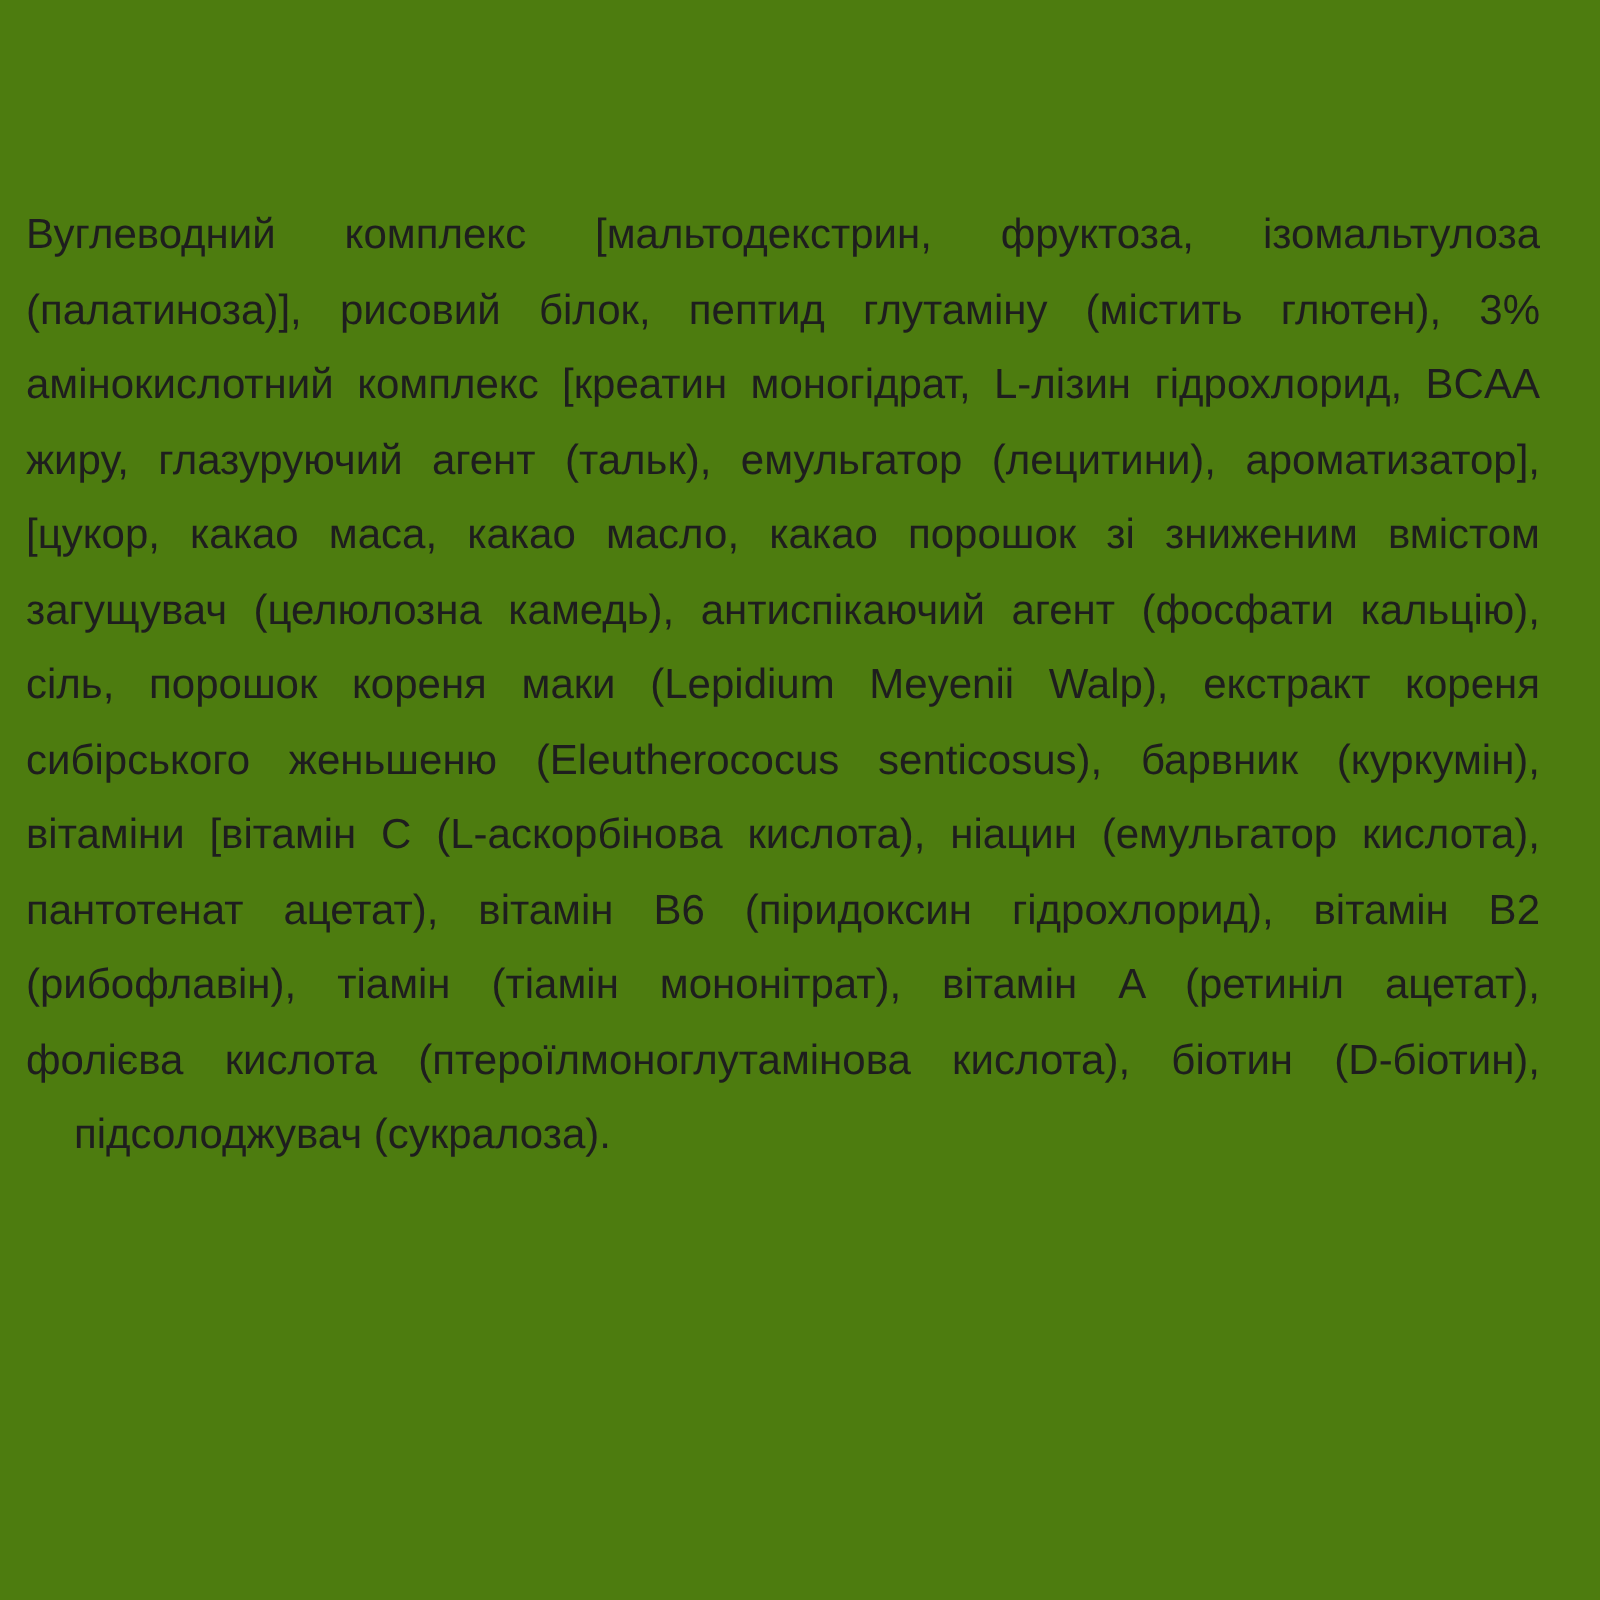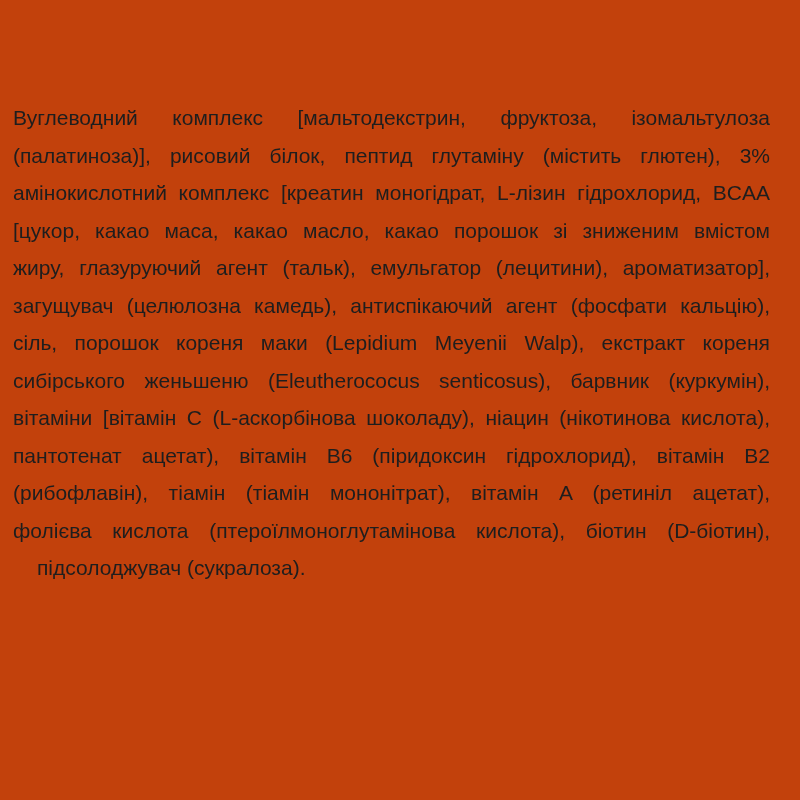--- a/index.html
+++ b/index.html
@@ -10,21 +10,21 @@
   body {
     width: 800px;
     height: 800px;
     overflow: hidden;
   }
   .page {
     box-sizing: border-box;
     width: 800px;
     height: 800px;
     padding: 99px 30px 0 13px;
-    background: #c2410c;
+    background: #4d7c0f;
     font-family: "Liberation Sans", "DejaVu Sans", sans-serif;
     font-size: 21px;
     font-weight: 400;
     line-height: 37.5px;
     color: #1e1e1e;
   }
   .line {
     height: 37.5px;
     overflow: hidden;
     white-space: normal;
@@ -39,23 +39,23 @@
     -moz-text-align-last: left;
   }
 </style>
 </head>
 <body>
 
 <div class="page">
   <div class="line">Вуглеводний комплекс [мальтодекстрин, фруктоза, ізомальтулоза</div>
   <div class="line">(палатиноза)], рисовий білок, пептид глутаміну (містить глютен), 3%</div>
   <div class="line">амінокислотний комплекс [креатин моногідрат, L-лізин гідрохлорид, BCAA</div>
+  <div class="line">жиру, глазуруючий агент (тальк), емульгатор (лецитини), ароматизатор],</div>
   <div class="line">[цукор, какао маса, какао масло, какао порошок зі зниженим вмістом</div>
-  <div class="line">жиру, глазуруючий агент (тальк), емульгатор (лецитини), ароматизатор],</div>
   <div class="line">загущувач (целюлозна камедь), антиспікаючий агент (фосфати кальцію),</div>
   <div class="line">сіль, порошок кореня маки (Lepidium Meyenii Walp), екстракт кореня</div>
   <div class="line">сибірського женьшеню (Eleutherococus senticosus), барвник (куркумін),</div>
-  <div class="line">вітаміни [вітамін C (L-аскорбінова шоколаду), ніацин (нікотинова кислота),</div>
+  <div class="line">вітаміни [вітамін C (L-аскорбінова кислота), ніацин (емульгатор кислота),</div>
   <div class="line">пантотенат ацетат), вітамін B6 (піридоксин гідрохлорид), вітамін B2</div>
   <div class="line">(рибофлавін), тіамін (тіамін мононітрат), вітамін A (ретиніл ацетат),</div>
   <div class="line">фолієва кислота (птероїлмоноглутамінова кислота), біотин (D-біотин),</div>
   <div class="line last">підсолоджувач (сукралоза).</div>
 </div>
 
 </body></html>

